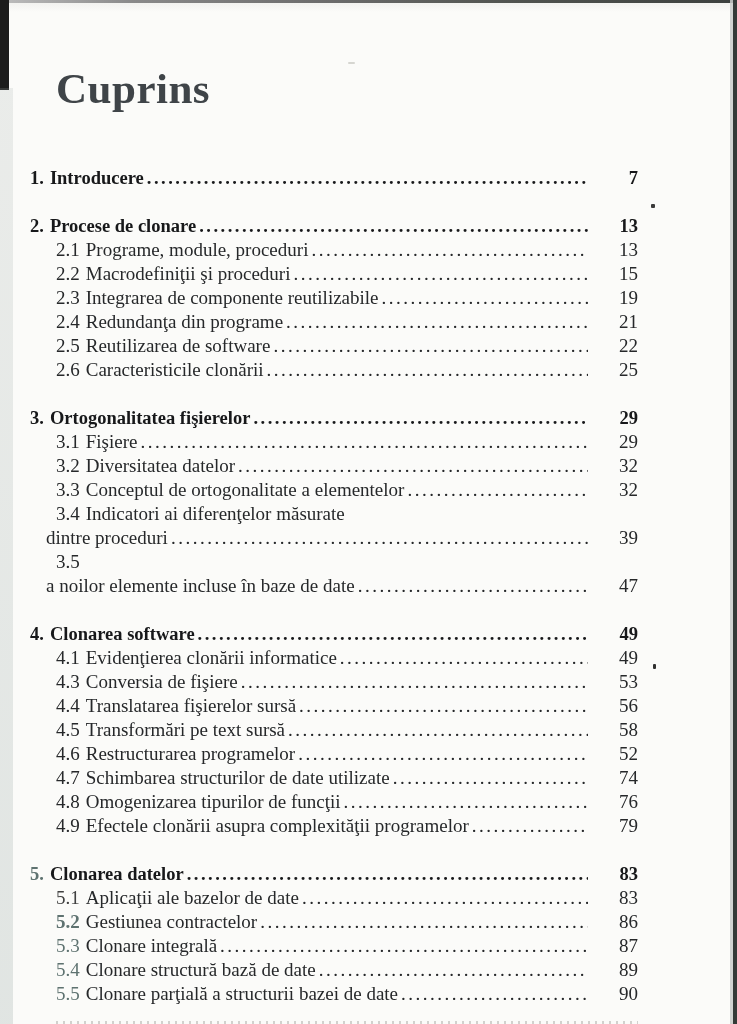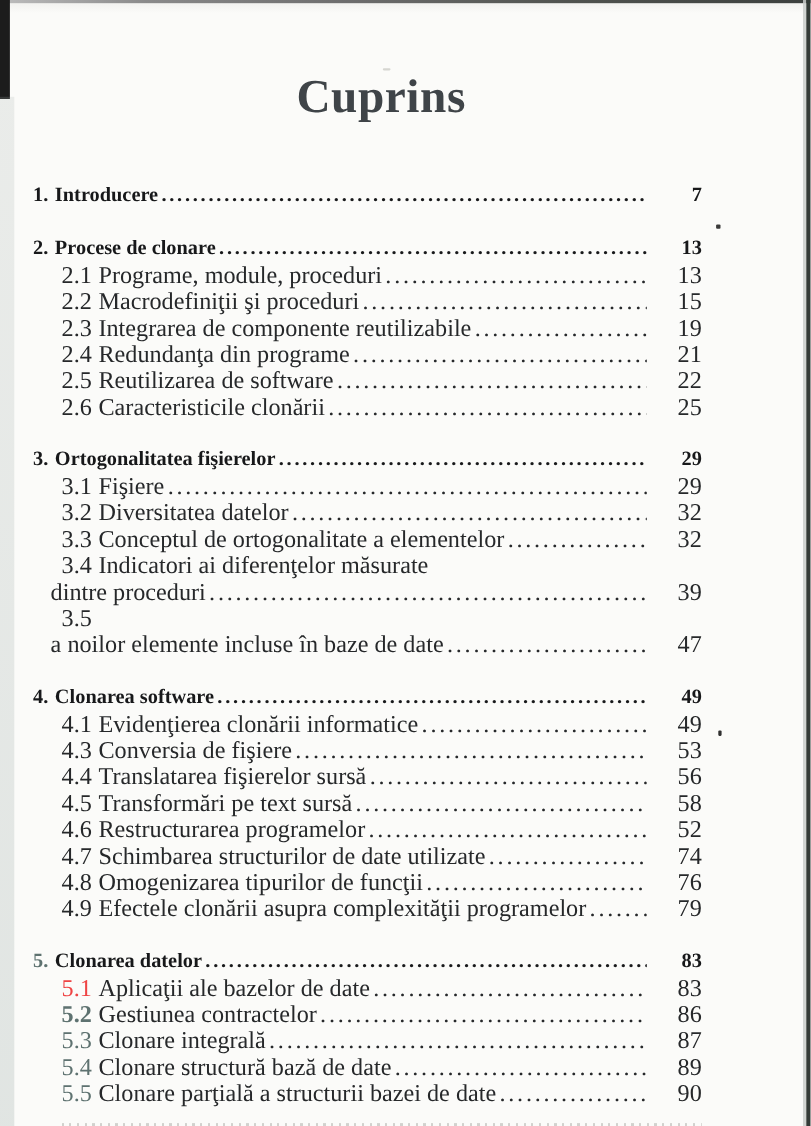--- a/index.html
+++ b/index.html
@@ -28,31 +28,31 @@
     background: #343b37; }
   .bottom-dots { position: absolute; bottom: 0; left: 56px; right: 99px; height: 3px;
     background: repeating-linear-gradient(90deg, #a8a8a3 0 2px, rgba(255,255,255,0) 2px 7px);
     opacity: .5; }
   .speck { position: absolute; background: #3a3a3a; border-radius: 1px; }
   .speck-a { left: 651px; top: 204px; width: 4px; height: 4px; }
   .speck-b { left: 653px; top: 664px; width: 3px; height: 5px; background: #303030; }
   .speck-c { left: 348px; top: 62px; width: 7px; height: 2px; background: #d6d6d1; }
 
   
-  .title-wrap { padding: 64px 100px 0 56px; text-align: center; }
+  .title-wrap { padding: 64px 100px 0 56px; }
   h1.doc-title {
     margin: 0; font-size: 43px; line-height: 50px; font-weight: bold;
     color: #3f4448; letter-spacing: .5px;
   }
 
   
   .toc { margin-top: 52px; }
   .row {
     display: flex; align-items: baseline;
-    line-height: 24px; font-size: 22px;
+    line-height: 24px; font-size: 19px;
     padding-left: 56px; padding-right: 99px;
     white-space: nowrap;
   }
   .row.chapter {
     padding-left: 30px; font-weight: bold; font-size: 18.5px;
     color: #17181a; margin-top: 24px;
   }
   .row.chapter.first { margin-top: 0; }
   .row.cont { padding-left: 46px; }
   .num { margin-right: 6px; }
@@ -231,21 +231,21 @@
         <span class="leader"></span>
         <span class="pagenum">79</span>
       </div>
       <div class="row chapter">
         <span class="num" style="color: rgb(94, 114, 112);">5.</span>
         <span class="etitle">Clonarea datelor</span>
         <span class="leader"></span>
         <span class="pagenum">83</span>
       </div>
       <div class="row section">
-        <span class="num" style="color: #ef4444;">5.1</span>
+        <span class="num" style="color: #404040;">5.1</span>
         <span class="etitle">Aplicaţii ale bazelor de date</span>
         <span class="leader"></span>
         <span class="pagenum">83</span>
       </div>
       <div class="row section">
         <span class="num" style="color: rgb(94, 114, 112); font-weight: bold;">5.2</span>
         <span class="etitle">Gestiunea contractelor</span>
         <span class="leader"></span>
         <span class="pagenum">86</span>
       </div>

